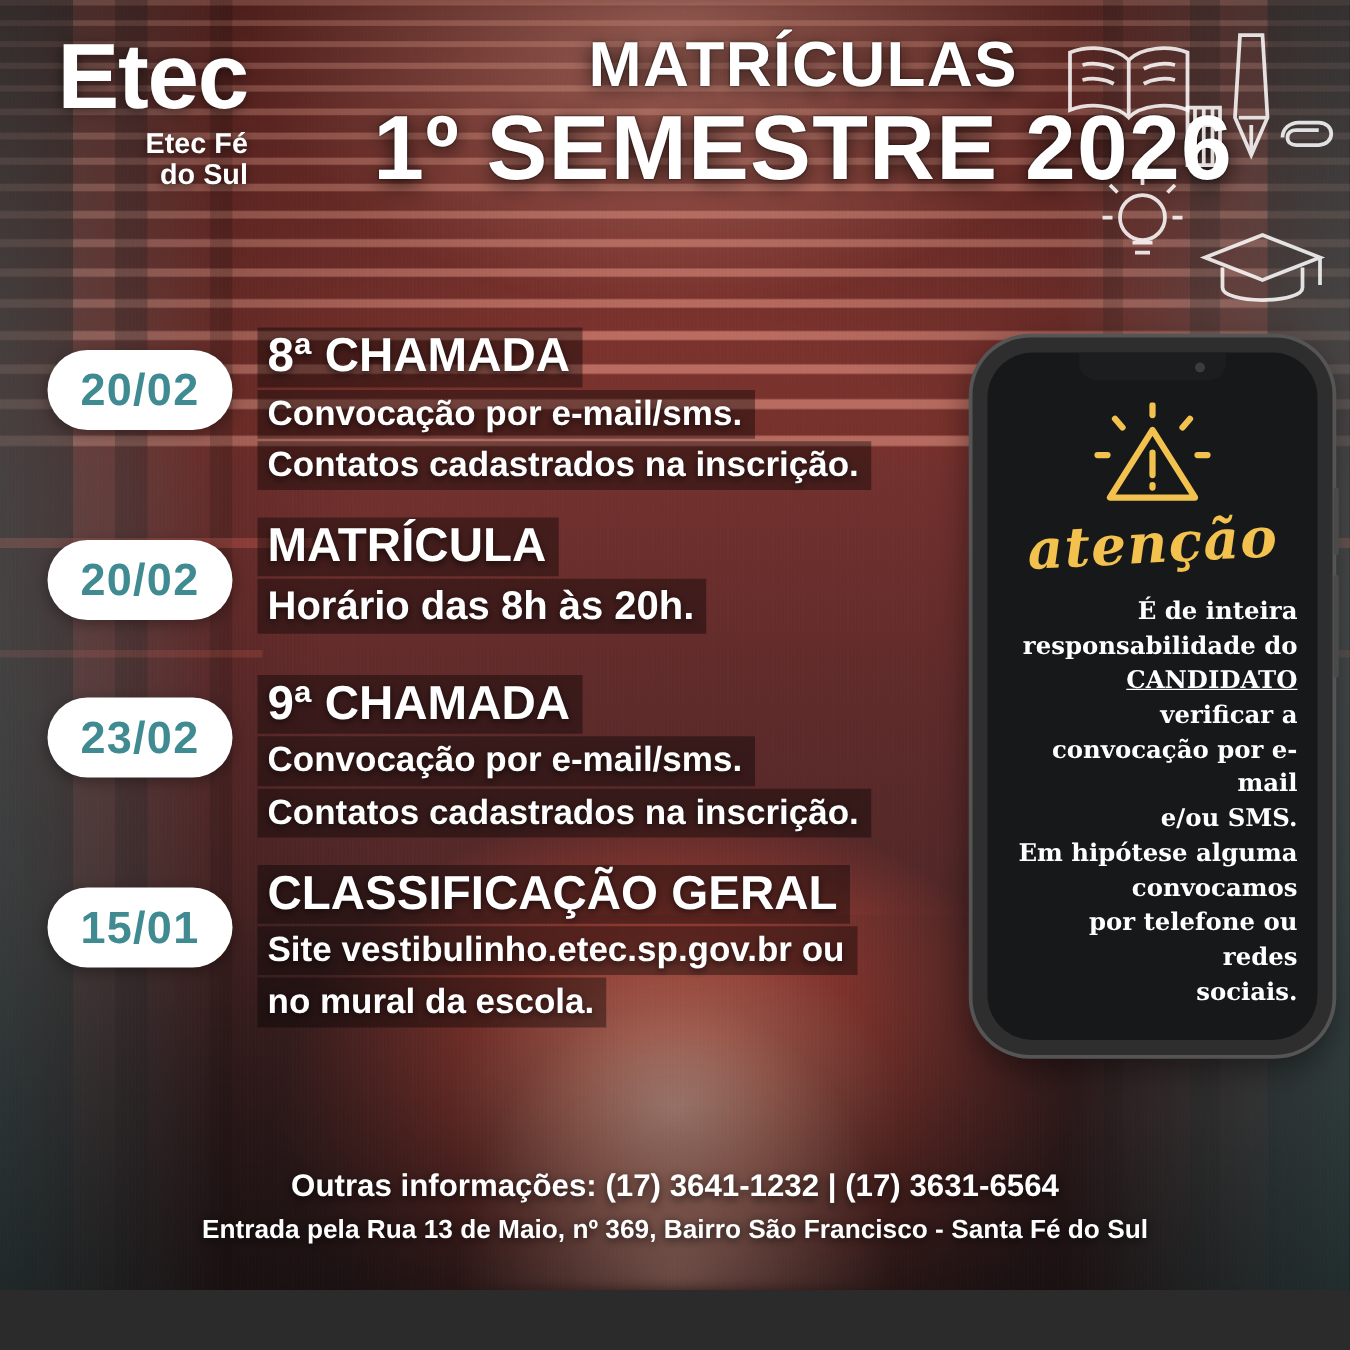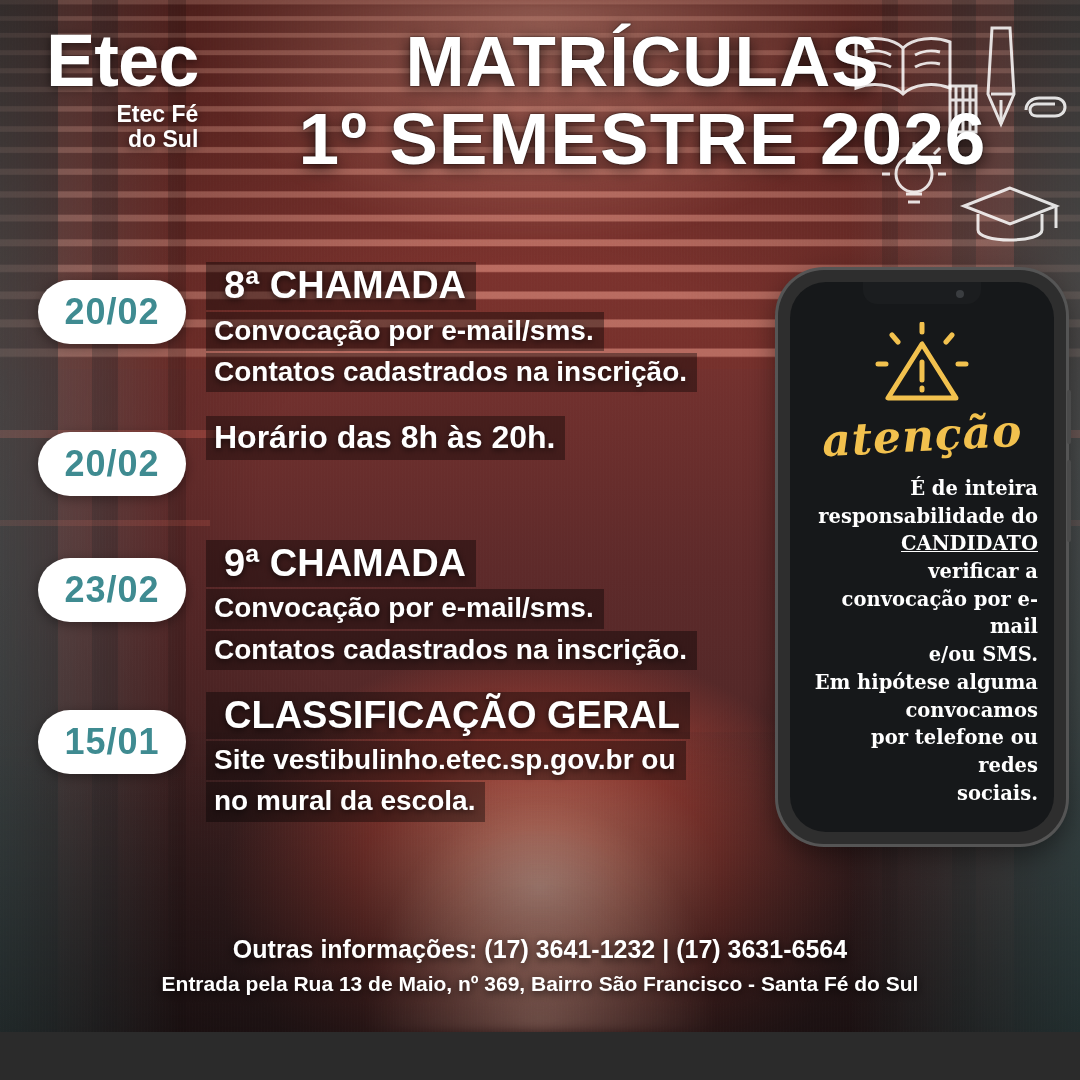--- a/index.html
+++ b/index.html
@@ -73,39 +73,39 @@
   .logo-main{font-size:74px;font-weight:bold;letter-spacing:-1px;
     text-shadow:0 2px 10px rgba(0,0,0,.55);}
   .logo-sub{font-size:23px;font-weight:bold;text-align:right;margin-top:4px;line-height:1.08;
     text-shadow:0 2px 8px rgba(0,0,0,.6);}
 
   .title{
     position:absolute;left:235px;right:30px;top:26px;text-align:center;color:#fff;
     font-weight:bold;line-height:1.02;
     text-shadow:0 4px 16px rgba(0,0,0,.75), 0 0 2px rgba(0,0,0,.8);
   }
-  .title .l1{font-size:71px;letter-spacing:1px;display:block;}
+  .title .l1{font-size:51px;letter-spacing:1px;display:block;}
   .title .l2{font-size:73px;letter-spacing:1px;display:block;margin-top:4px;}
 
   
   .doodle{position:absolute;opacity:.85;}
 
   
   .schedule{position:absolute;left:34px;top:262px;width:712px;}
   .row{position:relative;margin-bottom:22px;min-height:104px;}
   .date{
     position:absolute;left:4px;top:18px;width:148px;height:64px;border-radius:34px;
     background:#ffffff;color:#3f8b91;display:flex;align-items:center;justify-content:center;
     font-size:36px;font-weight:bold;letter-spacing:1px;
     box-shadow:0 3px 12px rgba(0,0,0,.35);
   }
   .rtext{margin-left:172px;display:inline-block;}
   .rtext .head{
     display:inline-block;color:#fff;font-weight:bold;font-size:38px;line-height:1.12;
-    background:rgba(0,0,0,.38);padding:2px 10px 3px 18px;
+    background:rgba(0,0,0,.38);padding:2px 10px 3px 8px;
     text-shadow:0 2px 6px rgba(0,0,0,.6);
   }
   .rtext .line{
     display:inline-block;color:#fff;font-weight:bold;font-size:28px;line-height:1.22;
     background:rgba(0,0,0,.38);padding:2px 10px 3px 8px;
     text-shadow:0 2px 6px rgba(0,0,0,.6);
   }
   .rtext .big{font-size:32px;}
   .rtext .lines{margin-top:2px;}
   .rtext .lines div{margin-top:2px;}
@@ -234,20 +234,21 @@
         <div class="lines">
           <div><span class="line">Convocação por e-mail/sms.</span></div>
           <div><span class="line">Contatos cadastrados na inscrição.</span></div>
         </div>
       </div>
     </div>
 
     <div class="row">
       <div class="date">20/02</div>
       <div class="rtext">
+        <div><span class="head">MATRÍCULA</span></div>
         <div class="lines">
           <div><span class="line big">Horário das 8h às 20h.</span></div>
         </div>
       </div>
     </div>
 
     <div class="row">
       <div class="date">23/02</div>
       <div class="rtext">
         <div><span class="head">9ª CHAMADA</span></div>

